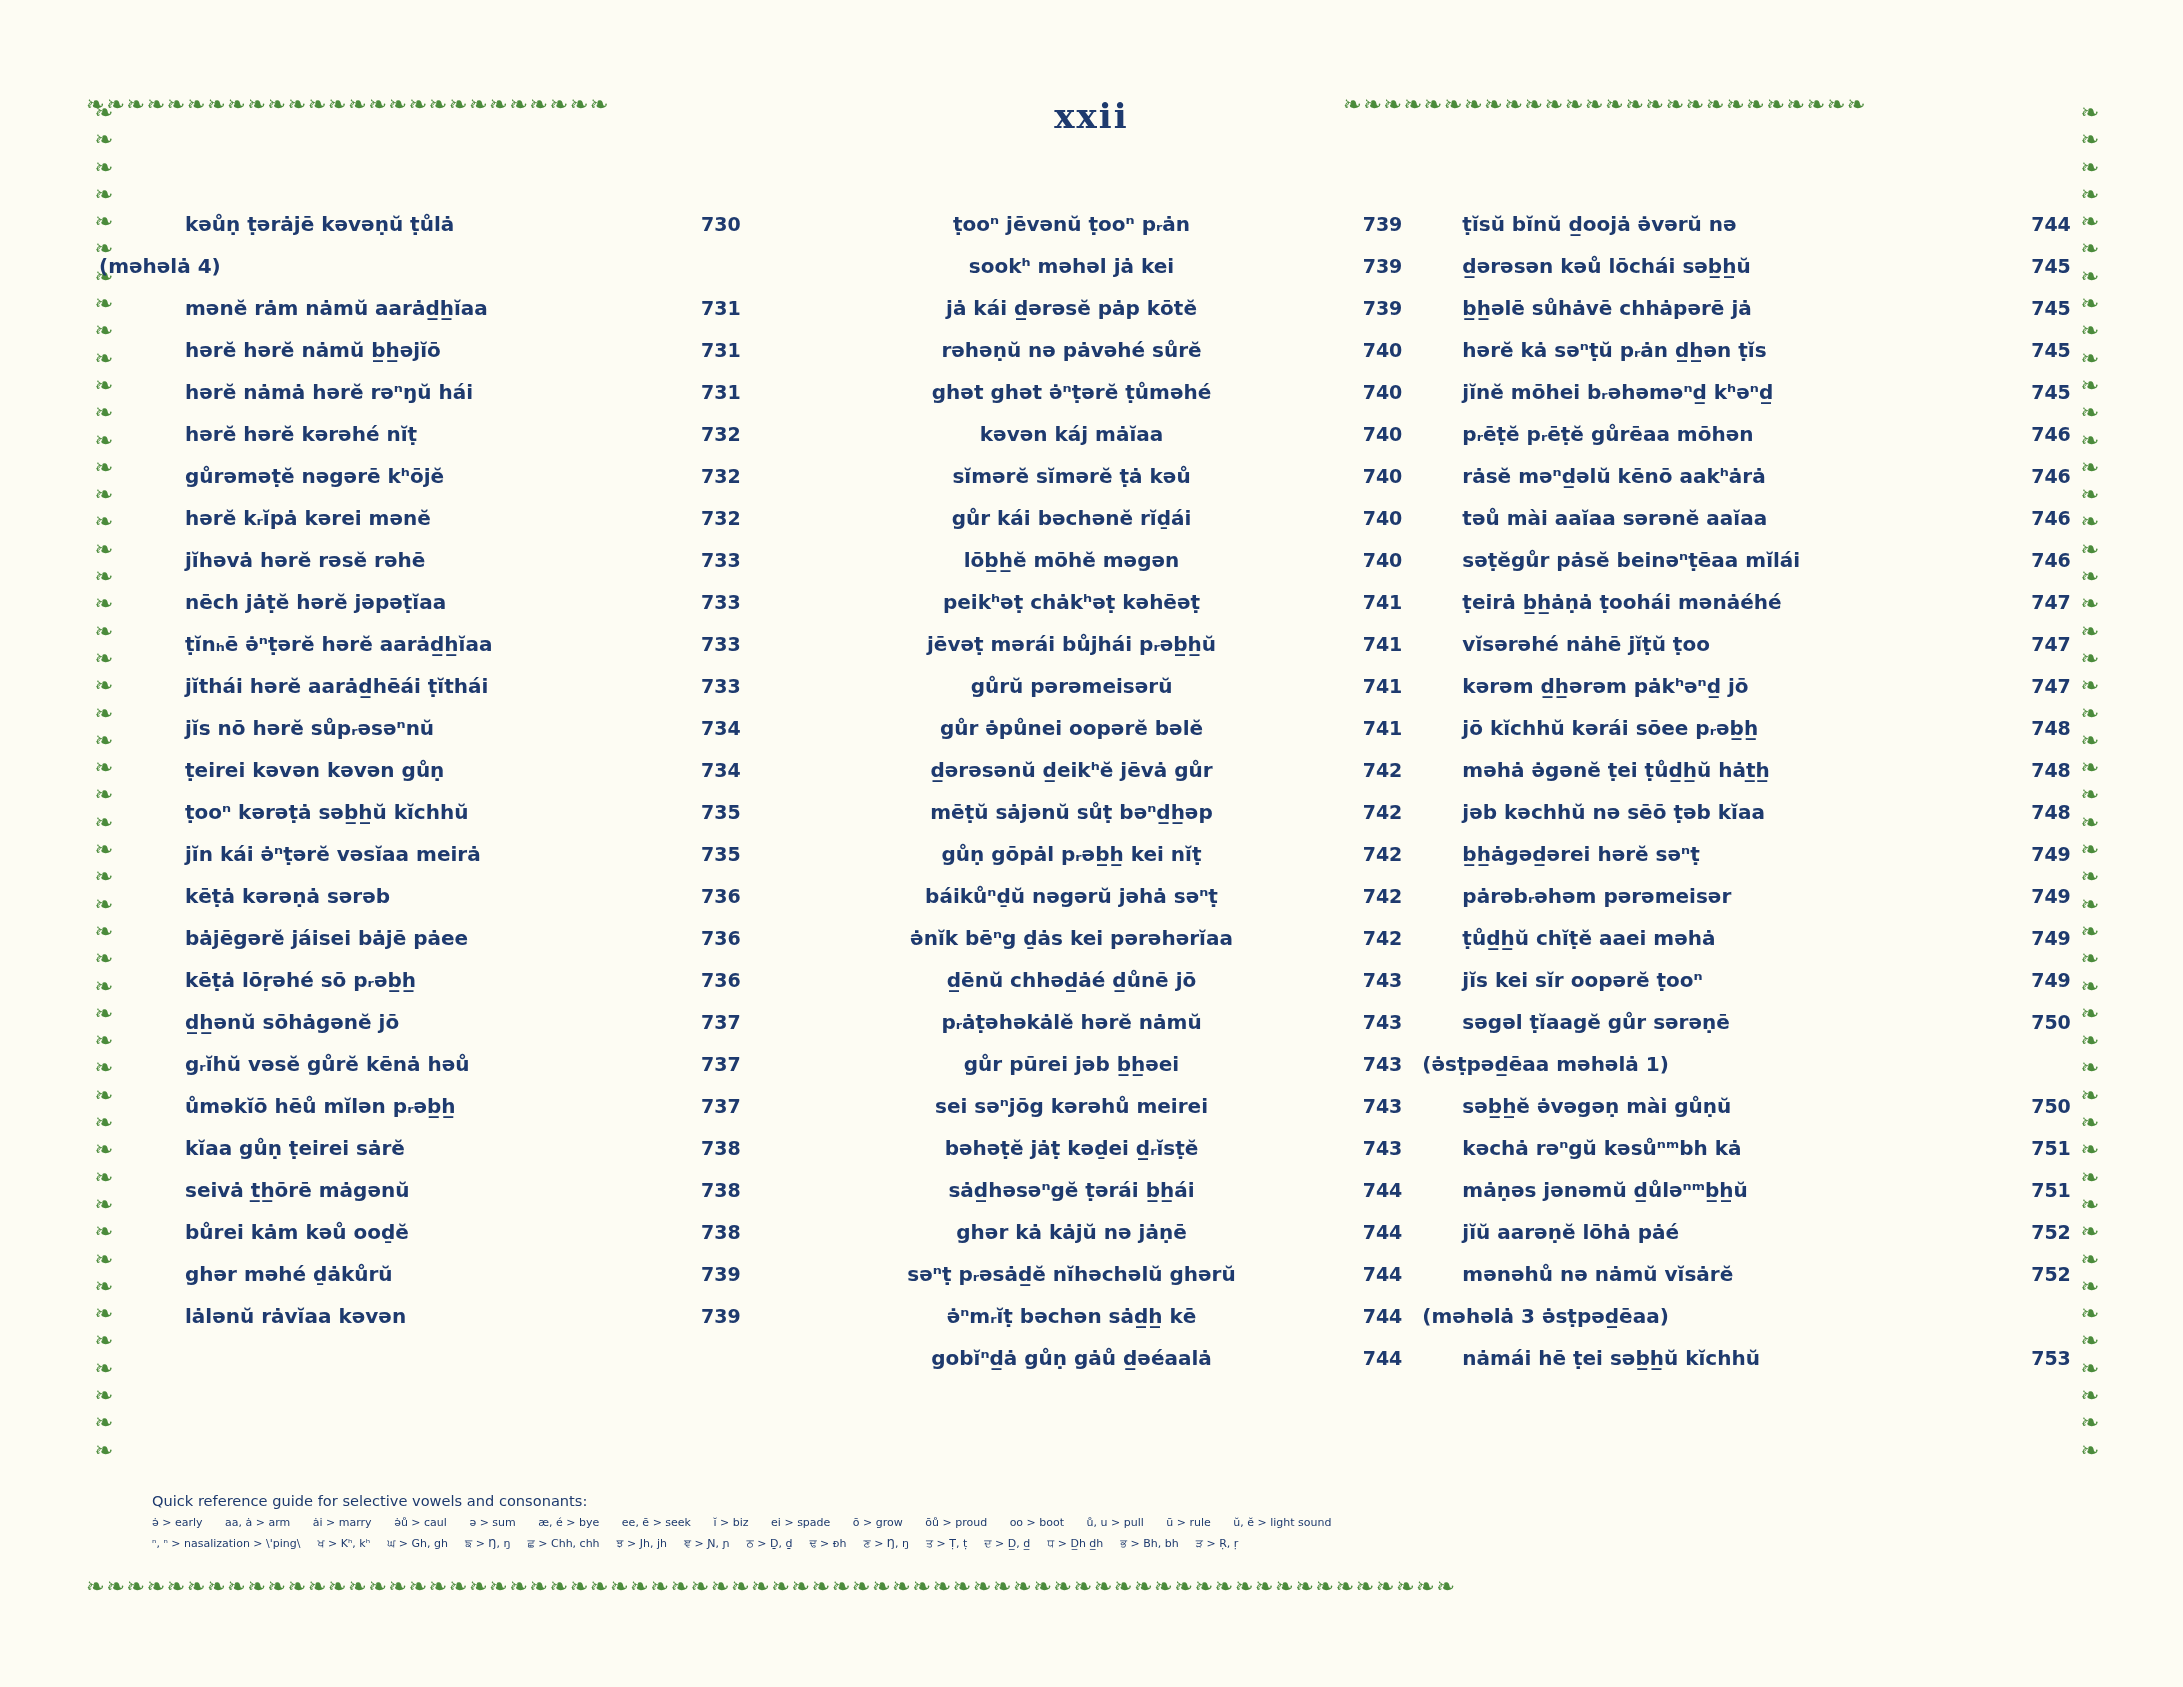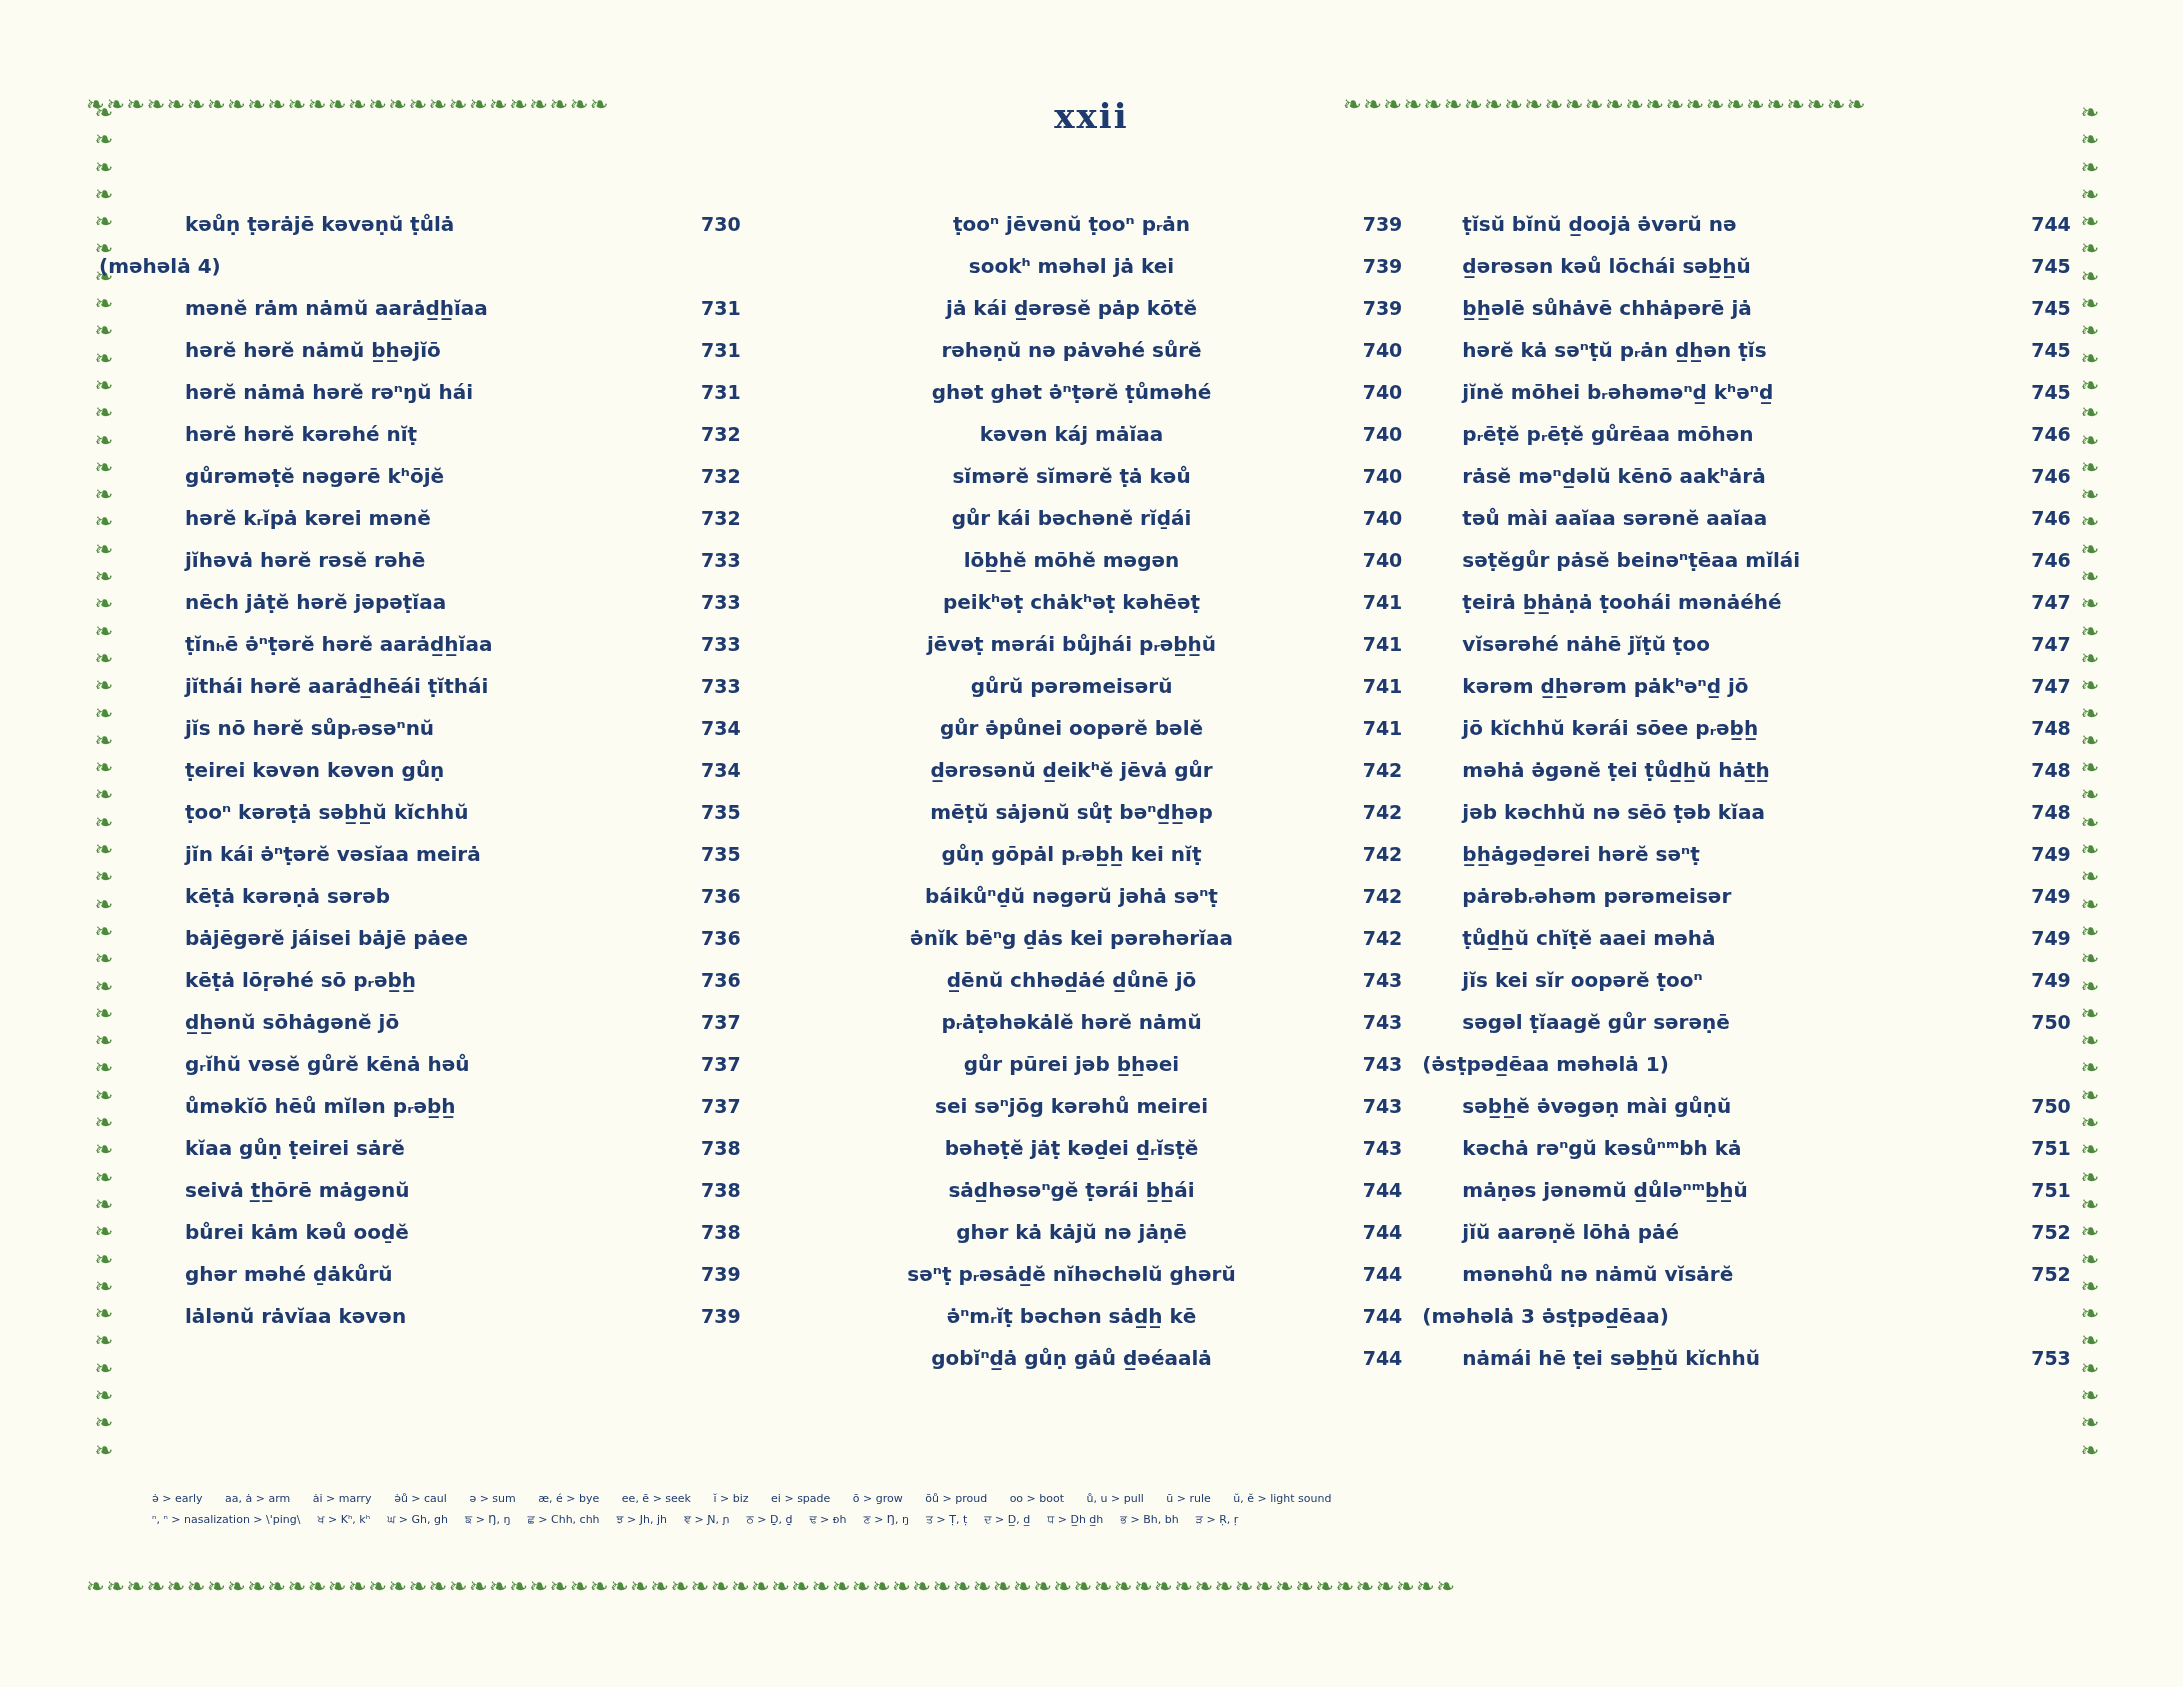--- a/index.html
+++ b/index.html
@@ -487,20 +487,21 @@
         </div>
       <div class="entry">
           <span class="txt">nȧmái hē ṭei səb̲h̲ŭ kĭchhŭ</span>
           <span class="pg">753</span>
         </div>
     </div>
 
   </div>
 
   <div class="qref">
+    <div class="qref-title">Quick reference guide for selective vowels and consonants:</div>
     <div class="qref-row row1">
       <span class="cell">ə̇ &gt; early</span>
       <span class="cell">aa, ȧ &gt; arm</span>
       <span class="cell">ȧi &gt; marry</span>
       <span class="cell">ə̇ů &gt; caul</span>
       <span class="cell">ə &gt; sum</span>
       <span class="cell">æ, é &gt; bye</span>
       <span class="cell">ee, ē &gt; seek</span>
       <span class="cell">ĭ &gt; biz</span>
       <span class="cell">ei &gt; spade</span>

